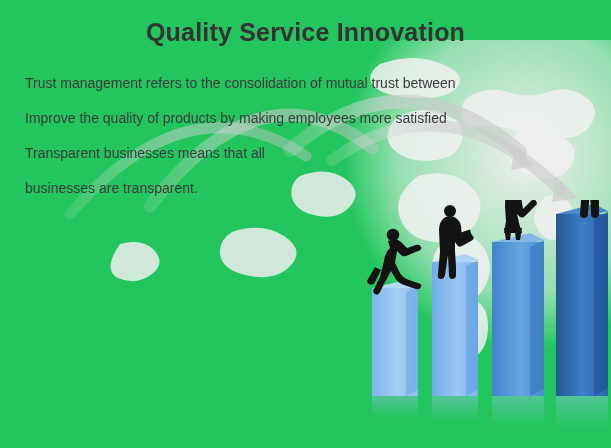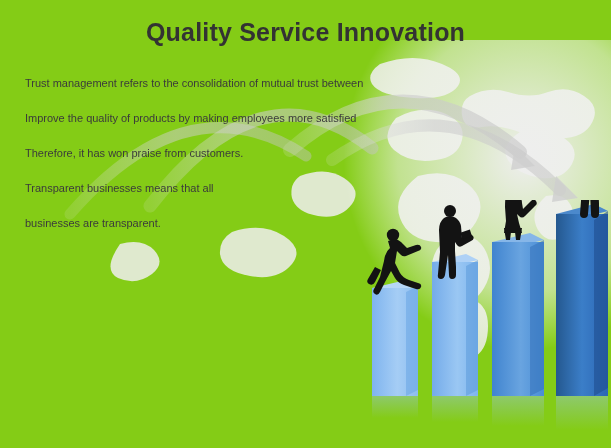--- a/index.html
+++ b/index.html
@@ -7,21 +7,21 @@
     padding: 0;
     background: #ffffff;
   }
   body {
     font-family: "Liberation Sans", sans-serif;
   }
   #stage {
     position: relative;
     width: 611px;
     height: 448px;
-    background: #84cc16;
+    background: #22c55e;
     overflow: hidden;
   }
 
   
   #watermark {
     position: absolute;
     inset: 0;
     pointer-events: none;
     z-index: 0;
   }
@@ -42,21 +42,21 @@
 
   
   #body-text {
     position: absolute;
     top: 66px;
     left: 25px;
     width: 575px;
     z-index: 3;
   }
   .body-line {
-    font-size: 11px;
+    font-size: 14px;
     color: #3b3b3b;
     line-height: 35px;
     height: 35px;
     white-space: nowrap;
   }
 
   
   #bar-chart {
     position: absolute;
     left: 360px;
@@ -199,18 +199,17 @@
         <path d="M214 -49 q8 -5 16 0 q5 3 6 9 l2 12 l11 -4 q4 -1 5 2 q1 3 -3 4 l-13 5 l0 4 l1 20 l0 11 q0 4 -4 4 q-4 0 -4 -4 l-1 -22 l-2 22 q0 4 -4 4 q-4 0 -4 -4 l1 -13 l1 -22 l-13 -5 q-4 -1 -3 -4 q1 -3 5 -2 l11 4 l2 -12 q1 -6 6 -9 z"></path>
       </g>
     </g>
   </svg>
 
   <div id="page-title">Quality Service Innovation</div>
 
   <div id="body-text">
     <div class="body-line">Trust management refers to the consolidation of mutual trust between</div>
     <div class="body-line">Improve the quality of products by making employees more satisfied</div>
-    <div class="body-line">Therefore, it has won praise from customers.</div>
     <div class="body-line">Transparent businesses means that all</div>
     <div class="body-line">businesses are transparent.</div>
   </div>
 
 </div>
 
 </body></html>

